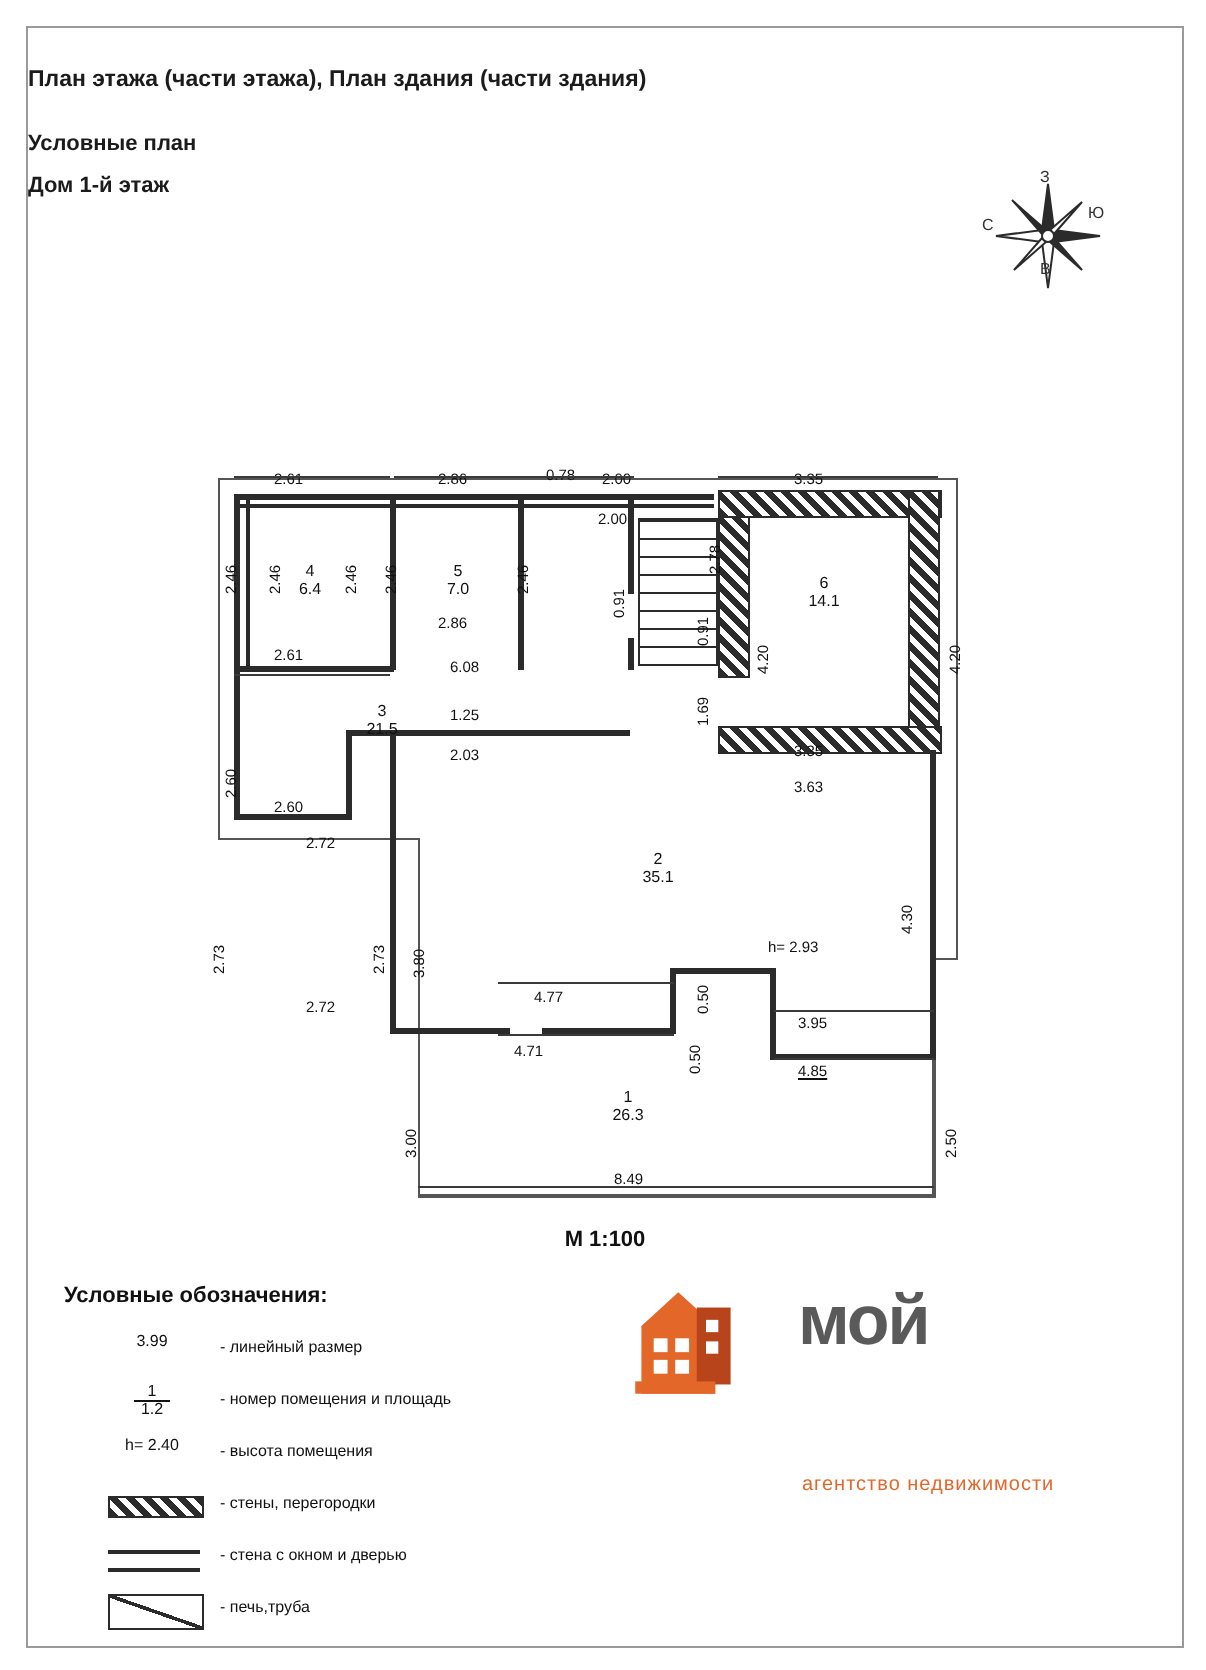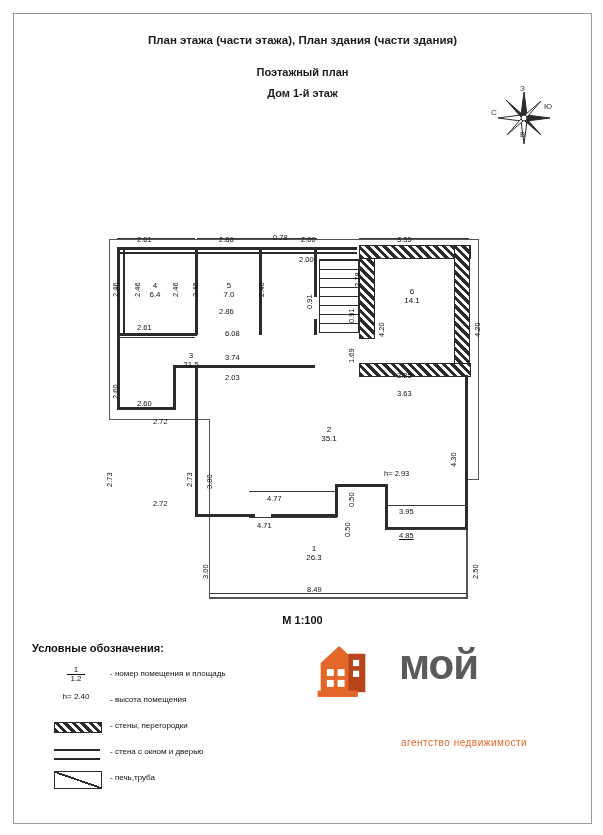--- a/index.html
+++ b/index.html
@@ -1,20 +1,20 @@
 <!DOCTYPE html>
 <html><head>
 <meta charset="utf-8">
 <style>
   html,body{margin:0;padding:0;background:#ffffff;}
   body{font-family:"Liberation Sans", sans-serif;}
   #page{position:relative;width:603px;height:835px;background:#ffffff;overflow:hidden;}
   #sheet{position:absolute;left:13px;top:13px;width:577px;height:809px;border:1px solid #9a9a9a;background:#fff;}
 
-  .ttl{position:absolute;text-align:center;width:100%;font-weight:bold;color:#1b1b1b;}
+  .ttl{position:absolute;width:100%;font-weight:bold;color:#1b1b1b;}
   #title-main{top:20px;font-size:11.5px;}
   #title-sub1{top:52px;font-size:11px;font-weight:bold;}
   #title-sub2{top:73px;font-size:11px;font-weight:bold;}
 
   
   #compass{position:absolute;left:478px;top:72px;width:64px;height:64px;}
   #compass .lbl{position:absolute;font-size:8px;color:#333;}
 
   
   #plan{position:absolute;left:95px;top:225px;width:390px;height:370px;}
@@ -41,32 +41,32 @@
   .sw-hatch{position:absolute;left:22px;top:4px;width:46px;height:9px;background:repeating-linear-gradient(45deg,#2b2b2b 0 3px,#fff 3px 6px);border:1px solid #2b2b2b;}
   .sw-win{position:absolute;left:22px;top:5px;width:46px;height:7px;border-top:2px solid #2b2b2b;border-bottom:2px solid #2b2b2b;background:#fff;}
   .sw-stair{position:absolute;left:22px;top:1px;width:46px;height:16px;border:1px solid #2b2b2b;background:
      repeating-linear-gradient(to right,#2b2b2b 0 1px,#fff 1px 6px);}
   .sw-stove{position:absolute;left:22px;top:1px;width:46px;height:16px;border:1px solid #2b2b2b;background:linear-gradient(to top right,#fff 47%,#2b2b2b 47%,#2b2b2b 53%,#fff 53%);}
 
   
   #logo{position:absolute;right:14px;bottom:40px;width:270px;height:150px;}
   #logo .house{position:absolute;left:8px;top:10px;width:56px;height:60px;}
   #logo .brand1,#logo .brand2{position:absolute;font-weight:bold;color:#5a5a5a;letter-spacing:-1px;}
-  #logo .brand1{left:92px;top:8px;font-size:42px;}
+  #logo .brand1{left:92px;top:8px;font-size:35px;}
   #logo .brand2{left:92px;top:50px;font-size:40px;}
   #logo .tag{position:absolute;left:94px;top:104px;font-size:10px;color:#e4672a;letter-spacing:.5px;}
 </style>
 </head>
 <body>
 
 <div id="page">
   <div id="sheet">
 
     <div class="ttl" id="title-main">План этажа (части этажа), План здания (части здания)</div>
-    <div class="ttl" id="title-sub1">Поэтажный план</div>
+    <div class="ttl" id="title-sub1">Условные план</div>
     <div class="ttl" id="title-sub2">Дом 1-й этаж</div>
 
     <div id="compass">
       <svg width="64" height="64" viewBox="0 0 64 64">
         <g stroke="#2b2b2b" stroke-width="1" fill="#2b2b2b">
           <polygon points="32,6 35,29 32,32 29,29"></polygon>
           <polygon points="32,58 29,35 32,32 35,35" fill="#fff"></polygon>
           <polygon points="6,32 29,29 32,32 29,35" fill="#fff"></polygon>
           <polygon points="58,32 35,35 32,32 35,29"></polygon>
           <polygon points="14,14 30,30 30,30 14,14" fill="none"></polygon>
@@ -182,21 +182,21 @@
       <div class="dim v" style="left:244px;top:48px;">2.78</div>
 
       <div class="dim" style="left:28px;top:84px;">2.61</div>
       <div class="dim" style="left:84px;top:90px;padding-left:32px;">6.08</div>
       <div class="dim" style="left:110px;top:68px;">2.86</div>
       <div class="dim v" style="left:196px;top:70px;">0.91</div>
       <div class="dim v" style="left:238px;top:84px;">0.91</div>
       <div class="dim v" style="left:238px;top:124px;">1.69</div>
       <div class="dim" style="left:288px;top:132px;">3.35</div>
       <div class="dim" style="left:288px;top:150px;">3.63</div>
-      <div class="dim" style="left:116px;top:114px;">3.74</div>
+      <div class="dim" style="left:116px;top:114px;">1.25</div>
       <div class="dim" style="left:116px;top:134px;">2.03</div>
       <div class="dim" style="left:28px;top:160px;">2.60</div>
       <div class="dim" style="left:44px;top:178px;">2.72</div>
       <div class="dim v" style="left:76px;top:248px;">2.73</div>
       <div class="dim v" style="left:96px;top:250px;">3.80</div>
       <div class="dim" style="left:44px;top:260px;">2.72</div>
       <div class="dim" style="left:158px;top:255px;">4.77</div>
       <div class="dim" style="left:148px;top:282px;">4.71</div>
       <div class="dim v" style="left:238px;top:268px;">0.50</div>
       <div class="dim v" style="left:234px;top:298px;">0.50</div>
@@ -213,20 +213,24 @@
       <div class="tickline" style="left:278px;top:266px;width:80px;height:1px;"></div>
       <div class="tickline" style="left:278px;top:290px;width:80px;height:1px;"></div>
       <div class="tickline" style="left:100px;top:354px;width:258px;height:1px;"></div>
     </div>
 
     <div id="scale">M 1:100</div>
 
     <div id="legend">
       <h4>Условные обозначения:</h4>
 
+      <div class="lg-row">
+        <span class="lg-key">3.99</span>
+        <span class="lg-txt">- линейный размер</span>
+      </div>
 
       <div class="lg-row">
         <span class="lg-key">
           <span class="frac">
             <span class="num">1</span>
             <span class="den">1.2</span>
           </span>
         </span>
         <span class="lg-txt">- номер помещения и площадь</span>
       </div>

